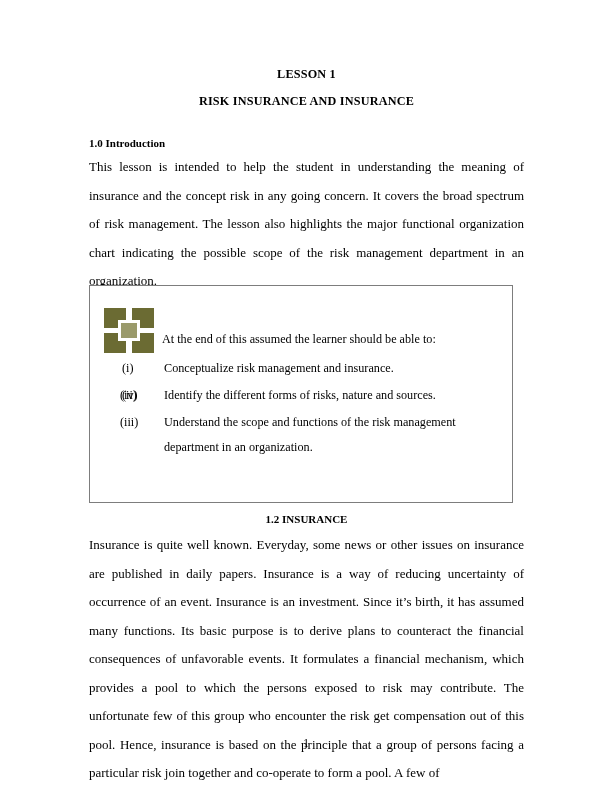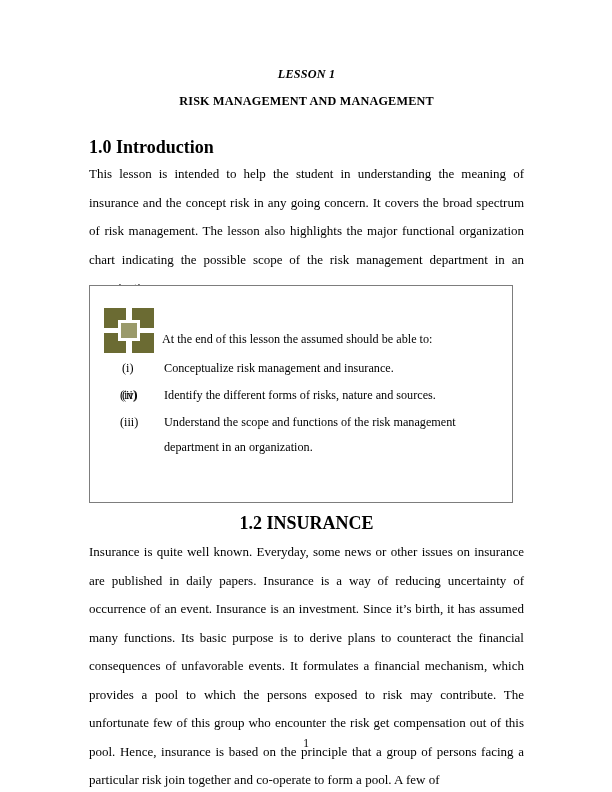--- a/index.html
+++ b/index.html
@@ -32,27 +32,27 @@
   }
 
   
   .doc-title {
     text-align: center;
     font-weight: bold;
     font-size: 12.2px;
     letter-spacing: 0.2px;
     line-height: 1;
   }
-  .title-1 { margin-top: 68px; font-style: italic; }
+  .title-1 { margin-top: 68px; }
   .title-2 { margin-top: 15px; }
 
   
   .section-heading {
     font-weight: bold;
-    font-size: 18px;
+    font-size: 11px;
     line-height: 1;
   }
   .sh-intro { margin-top: 31px; }
   .sh-obj   { margin-top: 29px; }
 
   
   .body-text {
     font-size: 13px;
     line-height: 28.5px;
     text-align: justify;
@@ -161,42 +161,42 @@
 </style>
 </head>
 <body>
 
 <div class="page">
 
   <div class="content">
 
     <div class="doc-title title-1">LESSON 1</div>
 
-    <div class="doc-title title-2">RISK MANAGEMENT AND MANAGEMENT</div>
+    <div class="doc-title title-2">RISK INSURANCE AND INSURANCE</div>
 
     <div class="section-heading sh-intro">1.0   Introduction</div>
 
     <div class="body-text tight">This lesson is intended to help the student in understanding the meaning of insurance and the concept risk in any going concern. It covers the broad spectrum of risk management. The lesson also highlights the major functional organization chart indicating the possible scope of the risk management department in an organization.</div>
 
     <div class="section-heading sh-obj">1.1 Objectives</div>
   </div>
 
   <div class="objectives-box">
     <div class="obj-inner">
 
       <div class="obj-icon-row">
         <div class="obj-icon">
           <span class="q q-tl"></span>
           <span class="q q-tr"></span>
           <span class="q q-bl"></span>
           <span class="q q-br"></span>
           <span class="center-plate"></span>
           <span class="center-sq"></span>
         </div>
-        <div class="obj-lead">At the end of this lesson the assumed should be able to:</div>
+        <div class="obj-lead">At the end of this assumed the learner should be able to:</div>
       </div>
 
       <ul class="obj-list">
         <li class="obj-item">
           <span class="marker">(i)</span>
           <span>Conceptualize risk management and insurance.</span>
         </li>
         <li class="obj-item">
           <span class="marker">(ii)</span>
         </li>

